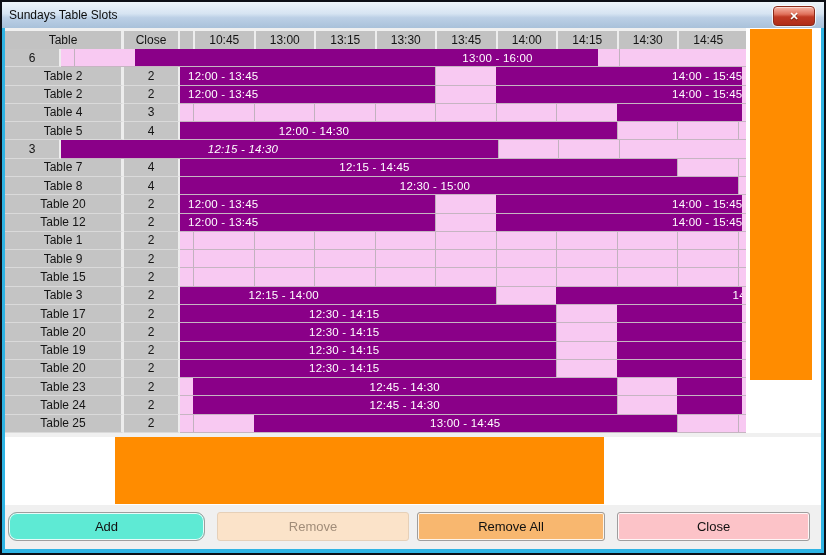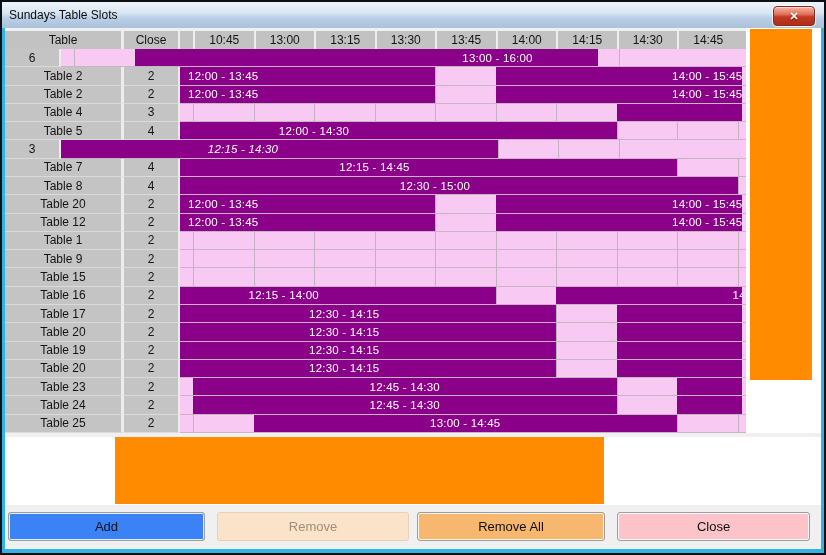--- a/index.html
+++ b/index.html
@@ -38,21 +38,21 @@
     color:#fff;font-size:11.5px;letter-spacing:.2px;}
   
   .vtrack{position:absolute;left:741px;top:0;width:75px;height:405px;background:#fff;}
   .vthumb{position:absolute;left:4px;top:1px;width:62px;height:351px;}
   .htrack{position:absolute;left:0;top:409px;width:816px;height:68px;background:#fff;}
   .hthumb{position:absolute;left:110px;top:0;width:489px;height:67px;}
   
   .btn{position:absolute;top:484px;height:29px;border-radius:3px;font-size:13px;color:#111;
     display:flex;align-items:center;justify-content:center;box-sizing:border-box;
     border:1px solid #9e9e9e;box-shadow:inset 0 0 0 1px rgba(255,255,255,.85);cursor:default;}
-  .btn-add{left:3px;width:197px;background:#3b82f6;}
+  .btn-add{left:3px;width:197px;background:#5eead4;border-radius:9px;}
   .btn-remove{left:212px;width:192px;background:#fbe3c9;border-color:#e6d0b8;color:#a18d79;box-shadow:none;}
   .btn-removeall{left:412px;width:188px;background:#f8b76f;}
   .btn-close{left:612px;width:193px;background:#fcc3c8;}
 </style>
 </head>
 <body>
 
 <div class="window">
   <div class="titlebar">
     <span class="title">Sundays Table Slots</span>
@@ -321,21 +321,21 @@
               <div class="gline" style="left: 194.5px; background: rgb(194, 178, 191);"></div>
               <div class="gline" style="left: 255px; background: rgb(194, 178, 191);"></div>
               <div class="gline" style="left: 315.5px; background: rgb(194, 178, 191);"></div>
               <div class="gline" style="left: 376px; background: rgb(194, 178, 191);"></div>
               <div class="gline" style="left: 436.5px; background: rgb(194, 178, 191);"></div>
               <div class="gline" style="left: 497px; background: rgb(194, 178, 191);"></div>
               <div class="gline" style="left: 557.5px; background: rgb(194, 178, 191);"></div>
             </div>
           </div>
           <div class="row">
-            <div class="c-table">Table 16</div>
+            <div class="c-table">Table 3</div>
             <div class="c-covers">2</div>
             <div class="tcanvas" style="background: rgb(248, 201, 242); padding-left: 44px;">
               <div class="gline" style="left: 13px; background: rgb(194, 178, 191);"></div>
               <div class="gline" style="left: 73.5px; background: rgb(194, 178, 191);"></div>
               <div class="gline" style="left: 134px; background: rgb(194, 178, 191);"></div>
               <div class="gline" style="left: 194.5px; background: rgb(194, 178, 191);"></div>
               <div class="gline" style="left: 255px; background: rgb(194, 178, 191);"></div>
               <div class="gline" style="left: 315.5px; background: rgb(194, 178, 191);"></div>
               <div class="gline" style="left: 376px; background: rgb(194, 178, 191);"></div>
               <div class="gline" style="left: 436.5px; background: rgb(194, 178, 191);"></div>

